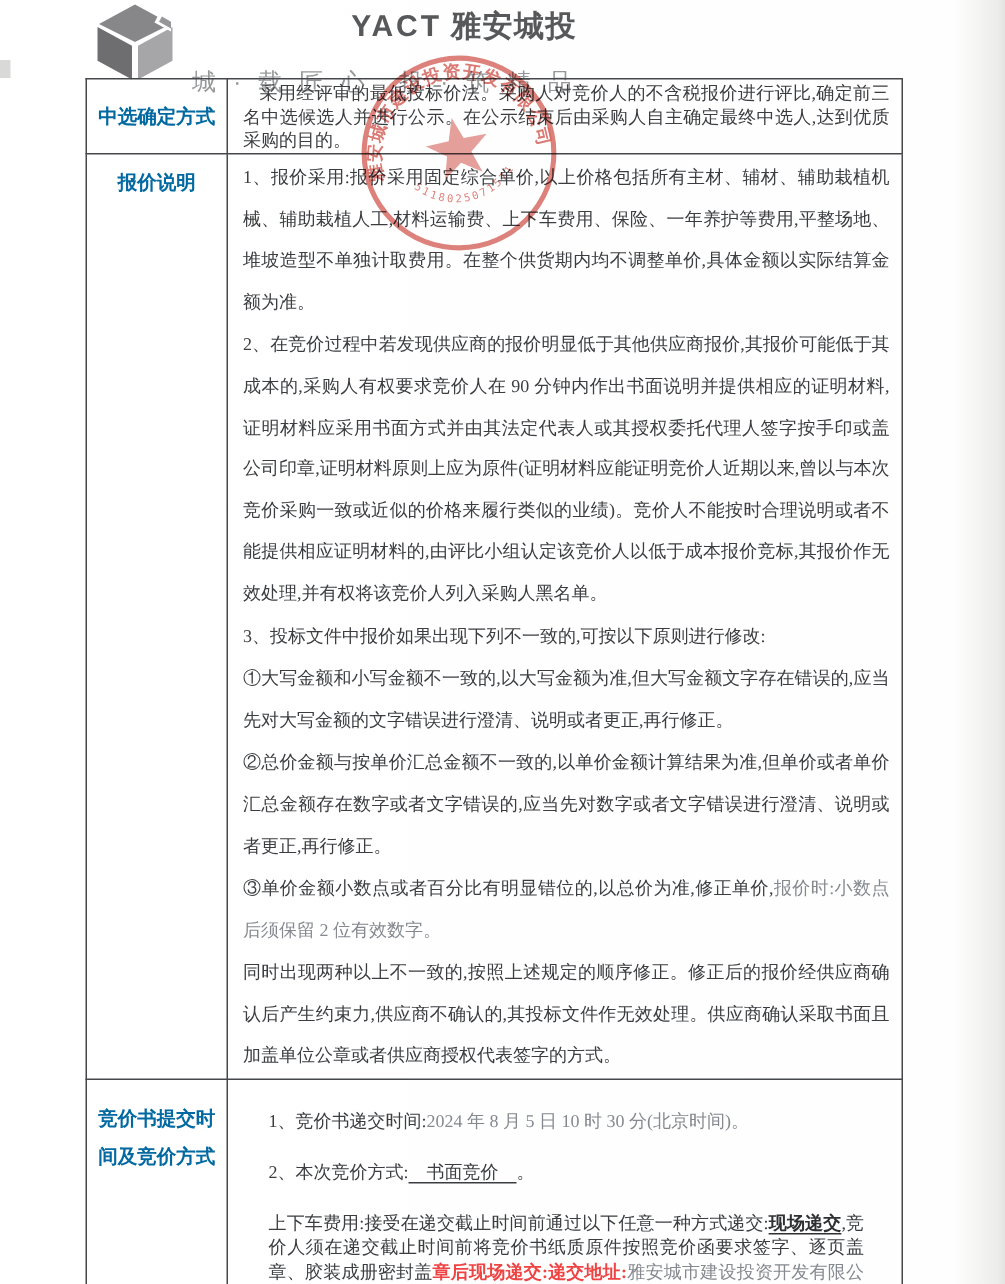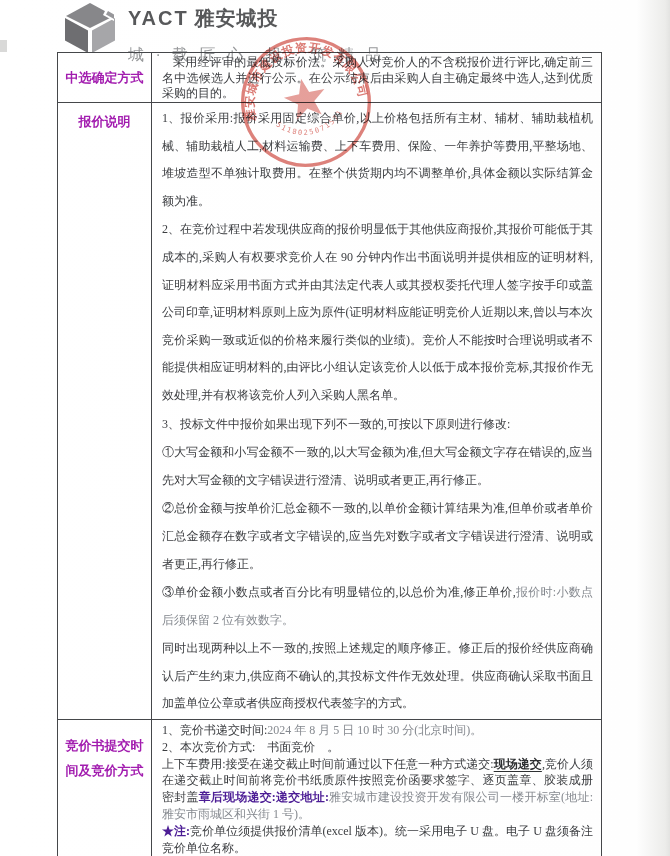--- a/index.html
+++ b/index.html
@@ -5,51 +5,51 @@
   html,body{margin:0;padding:0;}
   body{
     width:670px;height:856px;position:relative;overflow:hidden;
     background:linear-gradient(to right,#ffffff 0%,#fefefe 95%,#ececea 99.3%,#e3e3e1 100%);
     font-family:"Liberation Serif","DejaVu Serif",serif;
     color:#3b3d40;
   }
   
   .brand{position:absolute;left:62px;top:2px;display:flex;align-items:flex-start;}
   .brand-cube{width:56px;height:52px;margin-right:10px;}
-  .brand-text{padding-top:5px;}
+  .brand-text{padding-top:5px;text-align:right;}
   .brand-title{font-family:"Liberation Sans","DejaVu Sans",sans-serif;
     font-size:20px;font-weight:bold;color:#57585a;letter-spacing:1px;line-height:22px;white-space:nowrap;}
   .brand-title .en{letter-spacing:2px;margin-right:6px;}
   .brand-tagline{font-family:"Liberation Sans","DejaVu Sans",sans-serif;
     font-size:16px;color:#96989a;letter-spacing:3.5px;margin-top:16px;white-space:nowrap;}
   .scan-dash{position:absolute;left:0;top:40px;width:7px;height:12px;background:#c9c9c7;opacity:.7;}
   
   table.doc{position:absolute;left:57px;top:52px;border-collapse:collapse;table-layout:fixed;
     width:545px;background:transparent;}
   table.doc td{border:1.5px solid #45474a;vertical-align:top;overflow:hidden;}
-  td.lbl{width:91px;text-align:center;font-weight:bold;font-size:13px;color:#a21caf;}
+  td.lbl{width:91px;text-align:center;font-weight:bold;font-size:13px;color:#0369a1;}
   td.lbl.vcenter{vertical-align:middle;}
   .lbl-inner{line-height:25px;padding-top:0;}
   td.lbl.toppad{padding-top:10px;}
   td.lbl.toppad2{padding-top:13px;}
   tr.r1 td{height:19px;}
   tr.r2 td.content{height:47px;}
   tr.r3 td.content{height:590px;}
   tr.r4 td.content{height:140px;}
   .bold-banner{font-weight:bold;font-size:12.8px;text-align:center;line-height:18px;
     color:#2e3032;padding:0 2px;white-space:nowrap;}
   td.content{padding:2px 8px 0 10px;font-size:12px;text-align:justify;color:#3b3d40;}
   tr.r2 td.content p{margin:0;line-height:15.6px;text-indent:11px;}
   tr.r3 td.content{padding-top:2px;}
   tr.r3 td.content p{margin:0 0 1px 0;line-height:27.6px;}
-  tr.r4 td.content p{margin:0;line-height:16.8px;}
+  tr.r4 td.content p{margin:17px;line-height:16.8px;}
   .seg-n{color:#3b3d40;}
   .seg-g{color:#85898f;}
-  .seg-b{font-weight:bold;color:#4c1d95;font-family:Liberation Serif, serif;}
-  .seg-u{text-underline-offset:3px;}
+  .seg-b{font-weight:bold;color:#ef4444;font-family:Liberation Serif, serif;}
+  .seg-u{text-decoration:underline;text-underline-offset:3px;}
   .seg-bu{font-weight:bold;color:#2e3032;text-decoration:underline;text-underline-offset:3px;}
   
   .seal{position:absolute;left:238px;top:34px;width:136px;height:136px;
     transform:rotate(-12deg);mix-blend-mode:multiply;opacity:.82;pointer-events:none;z-index:5;}
 </style>
 </head>
 <body>
 
 <div class="scan-dash"></div>
 

